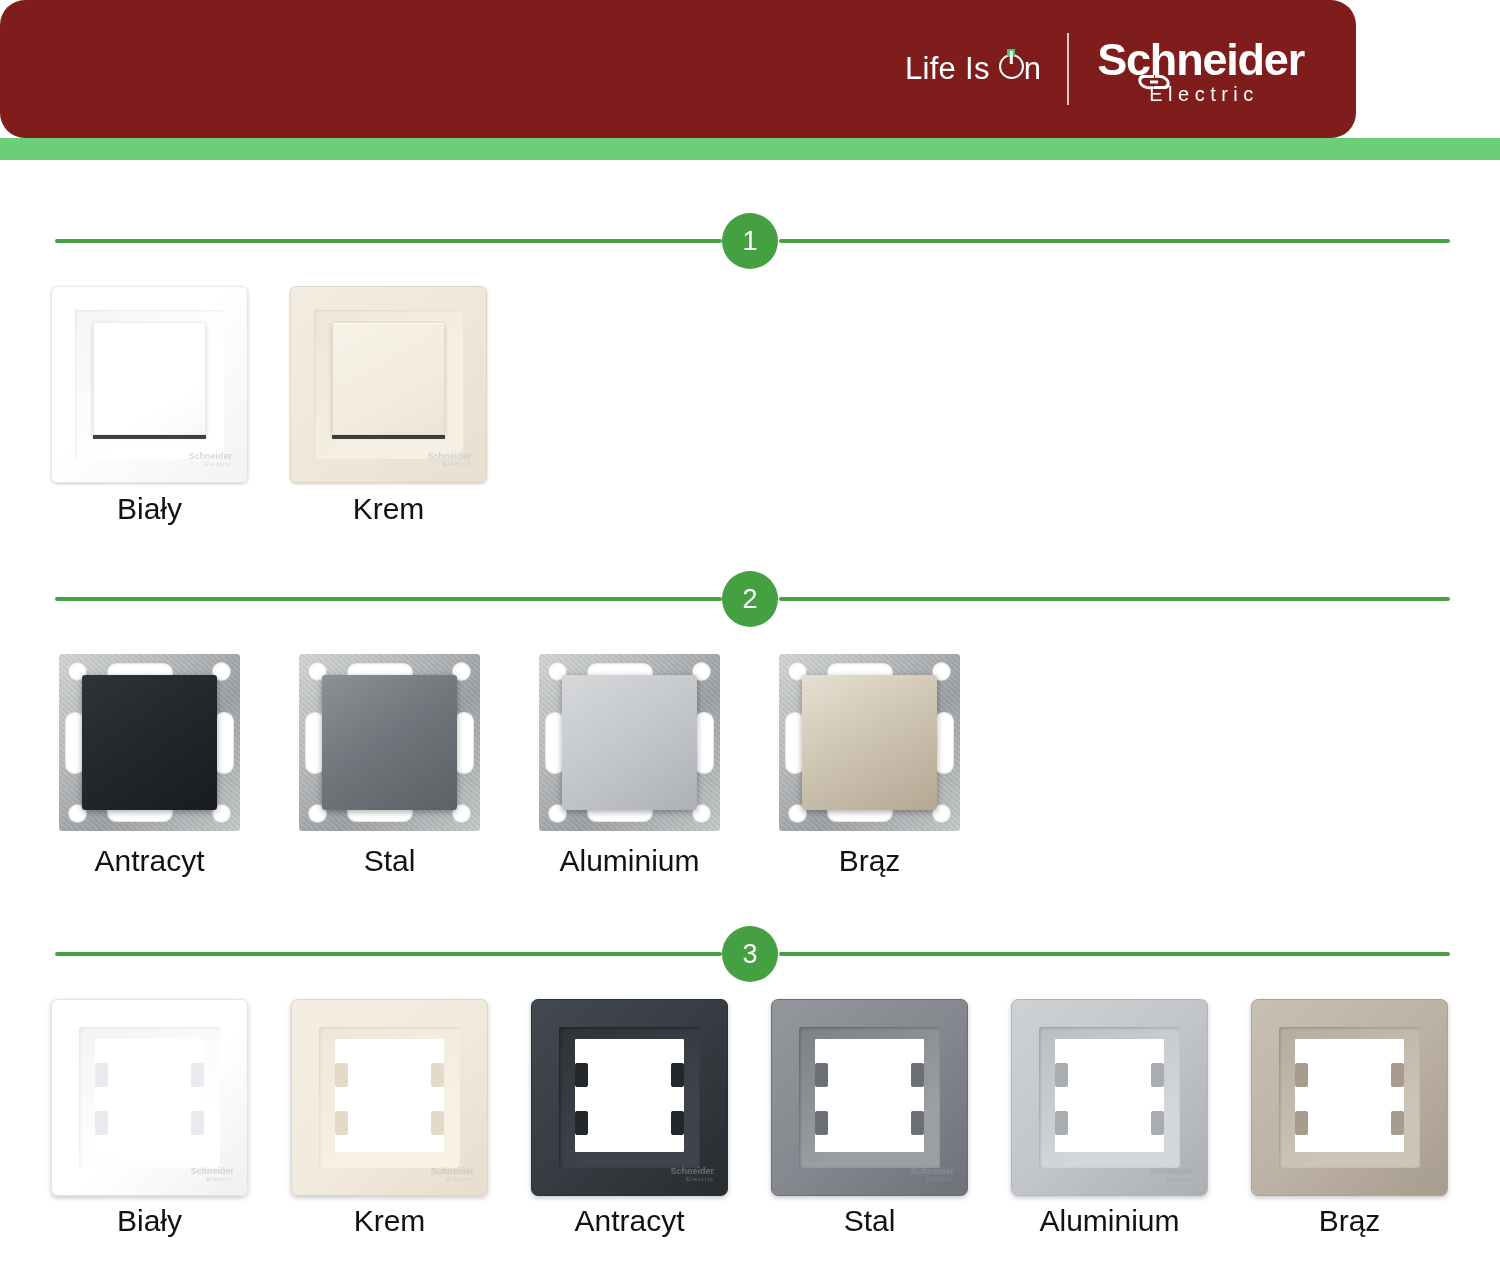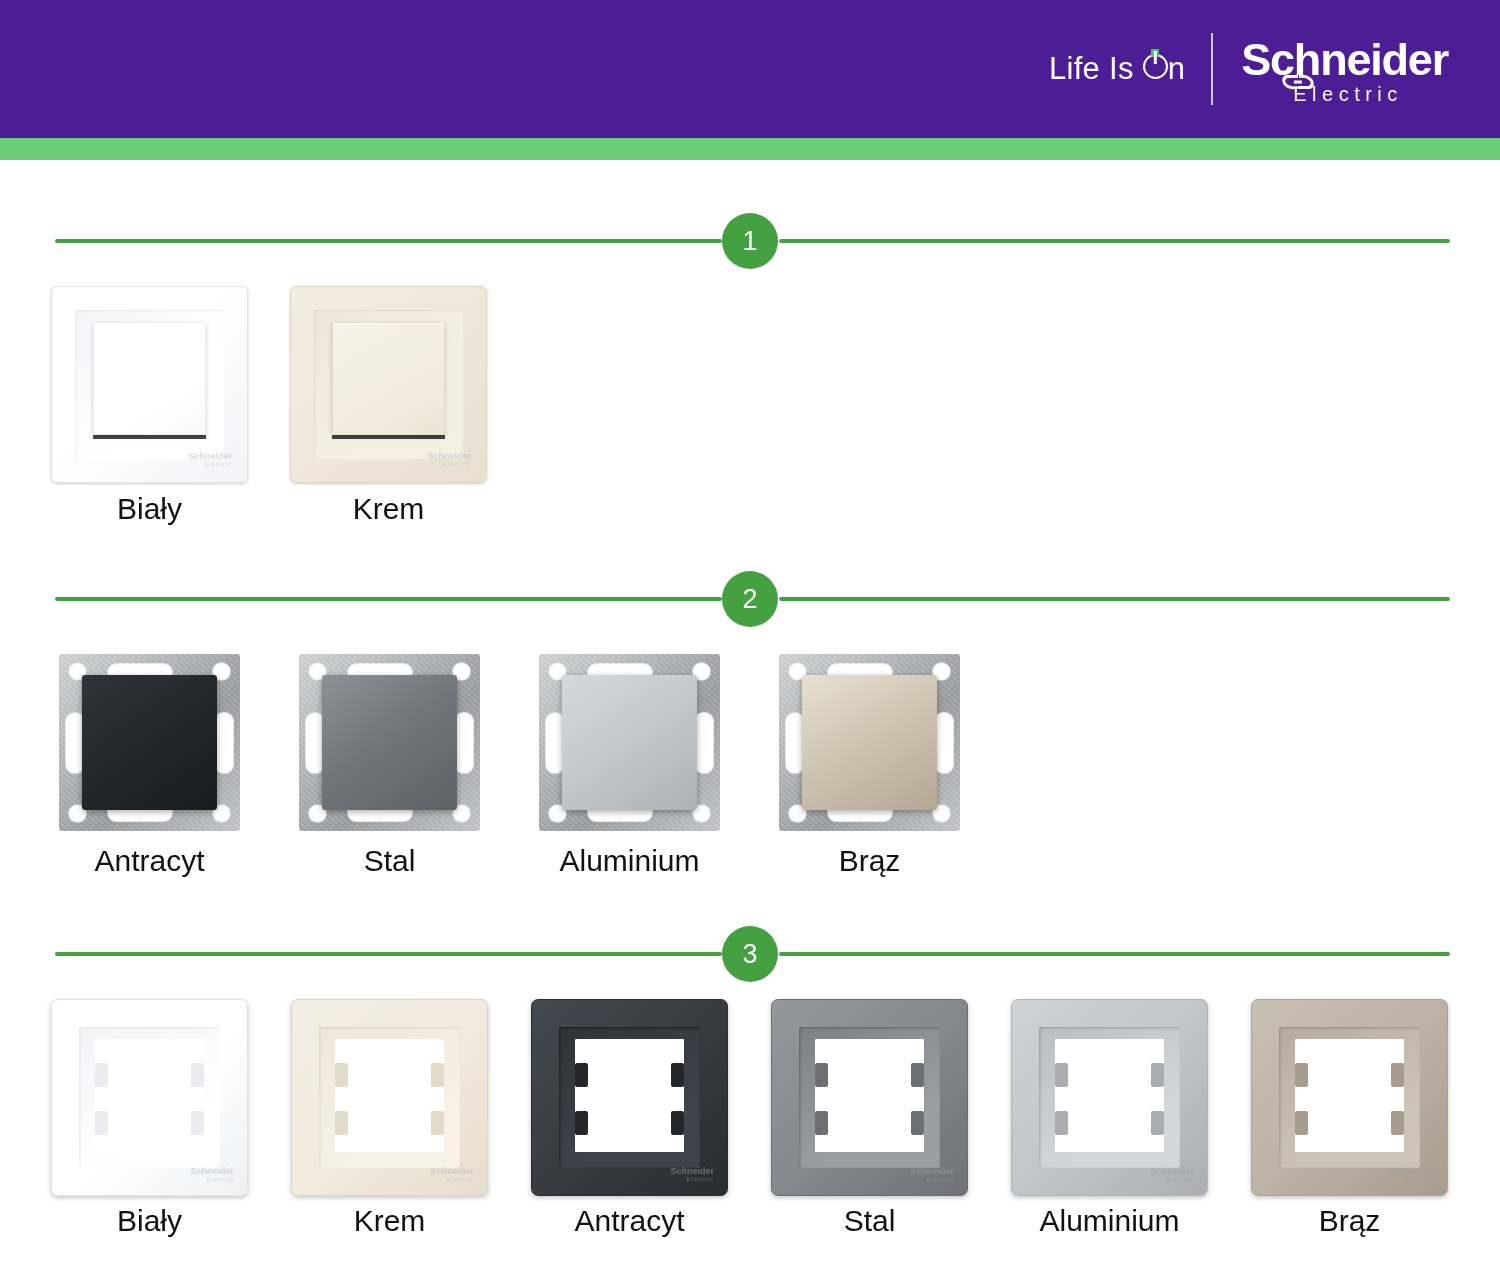--- a/index.html
+++ b/index.html
@@ -6,22 +6,23 @@
   html,body{
     width:1500px; height:1270px;
     background:#ffffff;
     font-family:"Liberation Sans", sans-serif;
     overflow:hidden;
   }
   .page{ position:relative; width:1500px; height:1270px; background:#fff; }
 
   
   .header{
-    position:absolute; left:0; top:0; width:1500px; height:138px;
-    background:#4c1d95;
+    position:absolute; left:0; top:0; width:1356px; height:138px;
+    background:#7f1d1d;
+    border-radius:25px;
   }
   .header-sub{
     position:absolute; left:0; top:138px; width:1500px; height:22px;
     background:#6ACF78;
   }
   .brand{
     position:absolute; right:52px; top:0; height:138px;
     display:flex; align-items:center; gap:0;
   }
   .life-is-on{

